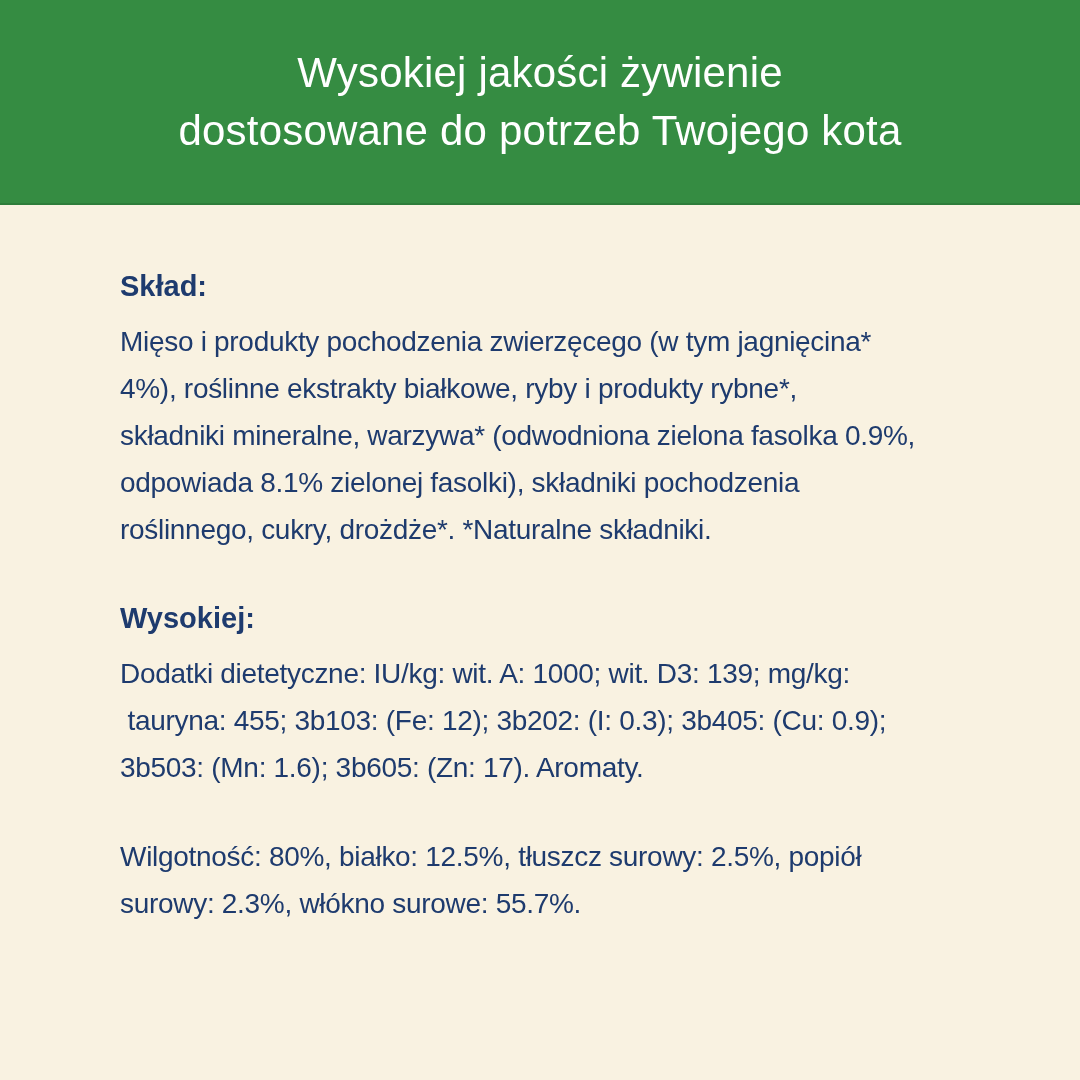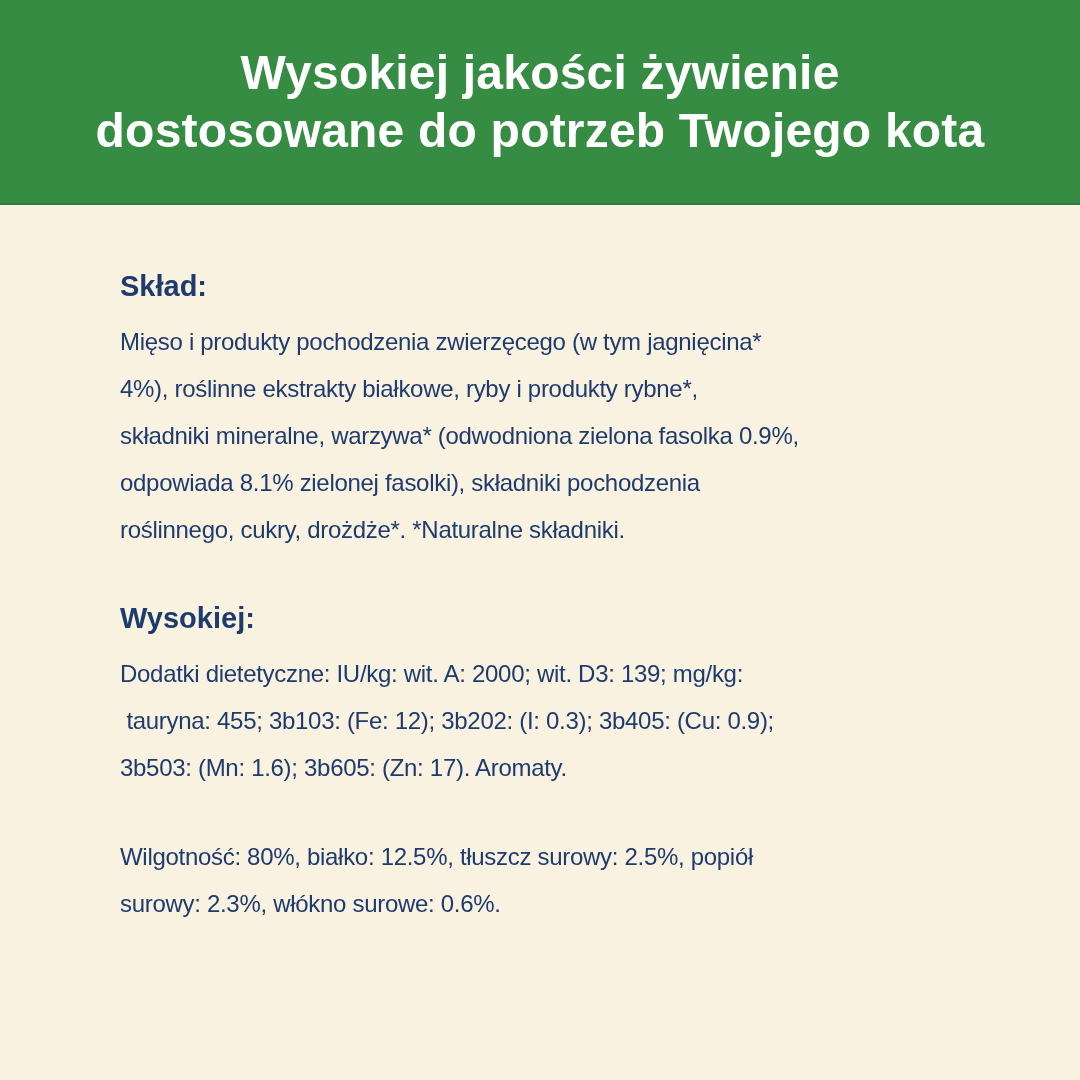--- a/index.html
+++ b/index.html
@@ -16,42 +16,42 @@
       height: 205px;
       background: #358C42;
       border-bottom: 2px solid #2E7D3A;
       display: flex;
       align-items: center;
       justify-content: center;
       box-sizing: border-box;
     }
     .header-title {
       color: #FFFFFF;
-      font-size: 48px;
+      font-size: 42px;
       line-height: 58px;
-      font-weight: bold;
+      font-weight: normal;
       text-align: center;
       white-space: pre-line;
       letter-spacing: 0.2px;
       margin: 0;
     }
     .content {
       padding: 58px 72px 0 120px;
       color: #1E3B6E;
     }
     .section { margin-bottom: 42px; }
     .section-heading {
       font-size: 29px;
       font-weight: bold;
       line-height: 47px;
       margin: 0 0 8px 0;
       color: #1E3B6E;
     }
     .section-body {
-      font-size: 24px;
+      font-size: 28px;
       line-height: 47px;
       white-space: pre-wrap;
       letter-spacing: -0.3px;
       margin: 0;
       color: #1E3B6E;
     }
   </style>
 </head>
 <body>
 
@@ -68,25 +68,25 @@
       <h2 class="section-heading">Skład:</h2>
       <p class="section-body">Mięso i produkty pochodzenia zwierzęcego (w tym jagnięcina*
 4%), roślinne ekstrakty białkowe, ryby i produkty rybne*,
 składniki mineralne, warzywa* (odwodniona zielona fasolka 0.9%,
 odpowiada 8.1% zielonej fasolki), składniki pochodzenia
 roślinnego, cukry, drożdże*. *Naturalne składniki.</p>
     </div>
 
     <div class="section">
       <h2 class="section-heading">Wysokiej:</h2>
-      <p class="section-body">Dodatki dietetyczne: IU/kg: wit. A: 2000; wit. D3: 139; mg/kg:
+      <p class="section-body">Dodatki dietetyczne: IU/kg: wit. A: 1000; wit. D3: 139; mg/kg:
  tauryna: 455; 3b103: (Fe: 12); 3b202: (I: 0.3); 3b405: (Cu: 0.9);
 3b503: (Mn: 1.6); 3b605: (Zn: 17). Aromaty.</p>
     </div>
 
     <div class="section">
       <p class="section-body">Wilgotność: 80%, białko: 12.5%, tłuszcz surowy: 2.5%, popiół
-surowy: 2.3%, włókno surowe: 0.6%.</p>
+surowy: 2.3%, włókno surowe: 55.7%.</p>
     </div>
 
   </div>
 
 </div>
 
 </body></html>

